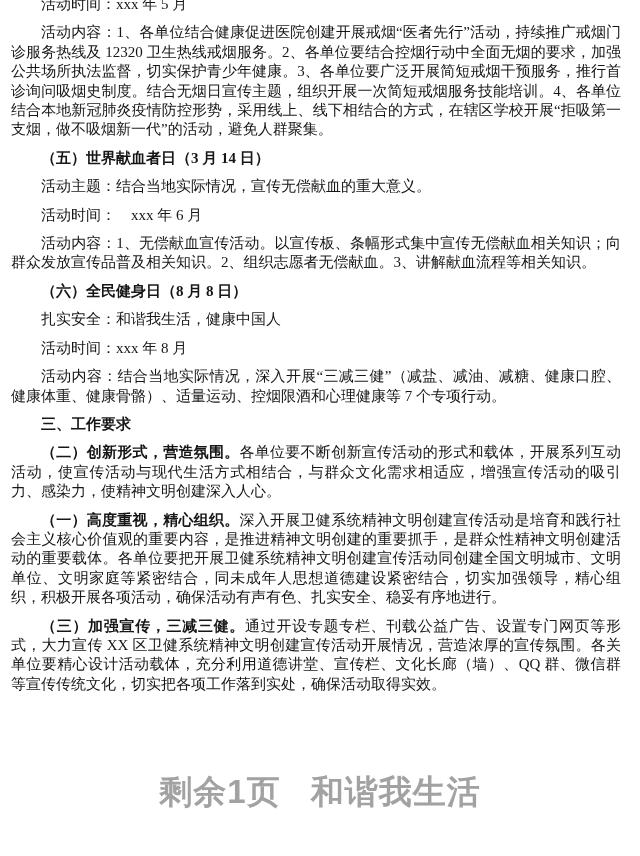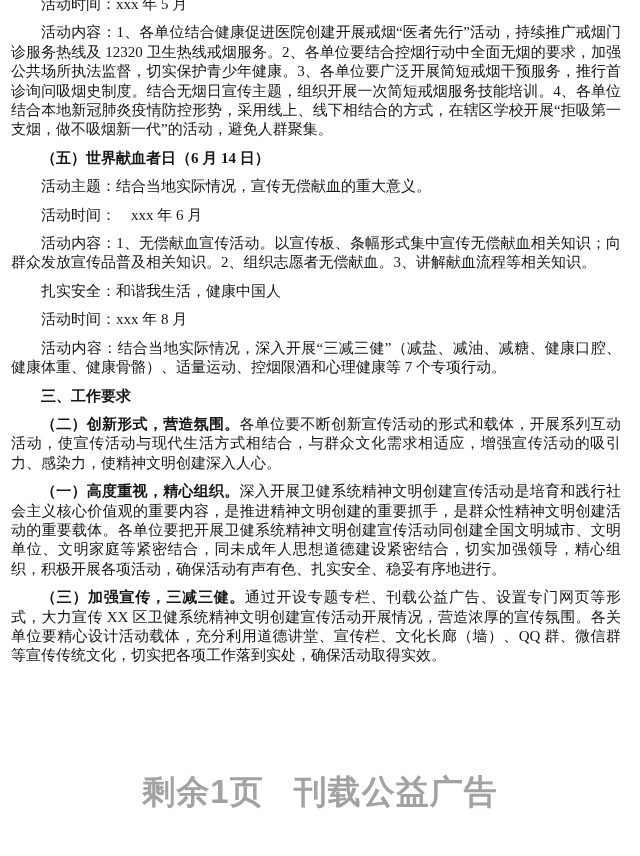--- a/index.html
+++ b/index.html
@@ -46,29 +46,30 @@
     letter-spacing: 1px;
     cursor: pointer;
   }
 </style>
 </head>
 <body>
 
 <article class="doc">
   <p class="para">活动时间：xxx 年 5 月</p>
   <p class="para">活动内容：1、各单位结合健康促进医院创建开展戒烟“医者先行”活动，持续推广戒烟门诊服务热线及 12320 卫生热线戒烟服务。2、各单位要结合控烟行动中全面无烟的要求，加强公共场所执法监督，切实保护青少年健康。3、各单位要广泛开展简短戒烟干预服务，推行首诊询问吸烟史制度。结合无烟日宣传主题，组织开展一次简短戒烟服务技能培训。4、各单位结合本地新冠肺炎疫情防控形势，采用线上、线下相结合的方式，在辖区学校开展“拒吸第一支烟，做不吸烟新一代”的活动，避免人群聚集。</p>
-  <p class="para heading">（五）世界献血者日（6 月 14 日）</p>
+  <p class="para heading">（五）世界献血者日（3 月 14 日）</p>
   <p class="para">活动主题：结合当地实际情况，宣传无偿献血的重大意义。</p>
   <p class="para">活动时间：　xxx 年 6 月</p>
   <p class="para">活动内容：1、无偿献血宣传活动。以宣传板、条幅形式集中宣传无偿献血相关知识；向群众发放宣传品普及相关知识。2、组织志愿者无偿献血。3、讲解献血流程等相关知识。</p>
+  <p class="para heading">（六）全民健身日（8 月 8 日）</p>
   <p class="para">扎实安全：和谐我生活，健康中国人</p>
   <p class="para">活动时间：xxx 年 8 月</p>
   <p class="para">活动内容：结合当地实际情况，深入开展“三减三健”（减盐、减油、减糖、健康口腔、健康体重、健康骨骼）、适量运动、控烟限酒和心理健康等 7 个专项行动。</p>
   <p class="para heading">三、工作要求</p>
   <p class="para"><span class="lead">（二）创新形式，营造氛围。</span><span>各单位要不断创新宣传活动的形式和载体，开展系列互动活动，使宣传活动与现代生活方式相结合，与群众文化需求相适应，增强宣传活动的吸引力、感染力，使精神文明创建深入人心。</span></p>
   <p class="para"><span class="lead">（一）高度重视，精心组织。</span><span>深入开展卫健系统精神文明创建宣传活动是培育和践行社会主义核心价值观的重要内容，是推进精神文明创建的重要抓手，是群众性精神文明创建活动的重要载体。各单位要把开展卫健系统精神文明创建宣传活动同创建全国文明城市、文明单位、文明家庭等紧密结合，同未成年人思想道德建设紧密结合，切实加强领导，精心组织，积极开展各项活动，确保活动有声有色、扎实安全、稳妥有序地进行。</span></p>
   <p class="para"><span class="lead">（三）加强宣传，三减三健。</span><span>通过开设专题专栏、刊载公益广告、设置专门网页等形式，大力宣传 XX 区卫健系统精神文明创建宣传活动开展情况，营造浓厚的宣传氛围。各关单位要精心设计活动载体，充分利用道德讲堂、宣传栏、文化长廊（墙）、QQ 群、微信群等宣传传统文化，切实把各项工作落到实处，确保活动取得实效。</span></p>
 </article>
 
 <div class="preview-footer">
   <span>剩余1页</span>
-  <span>刊载公益广告</span>
+  <span>和谐我生活</span>
 </div>
 
 </body></html>

